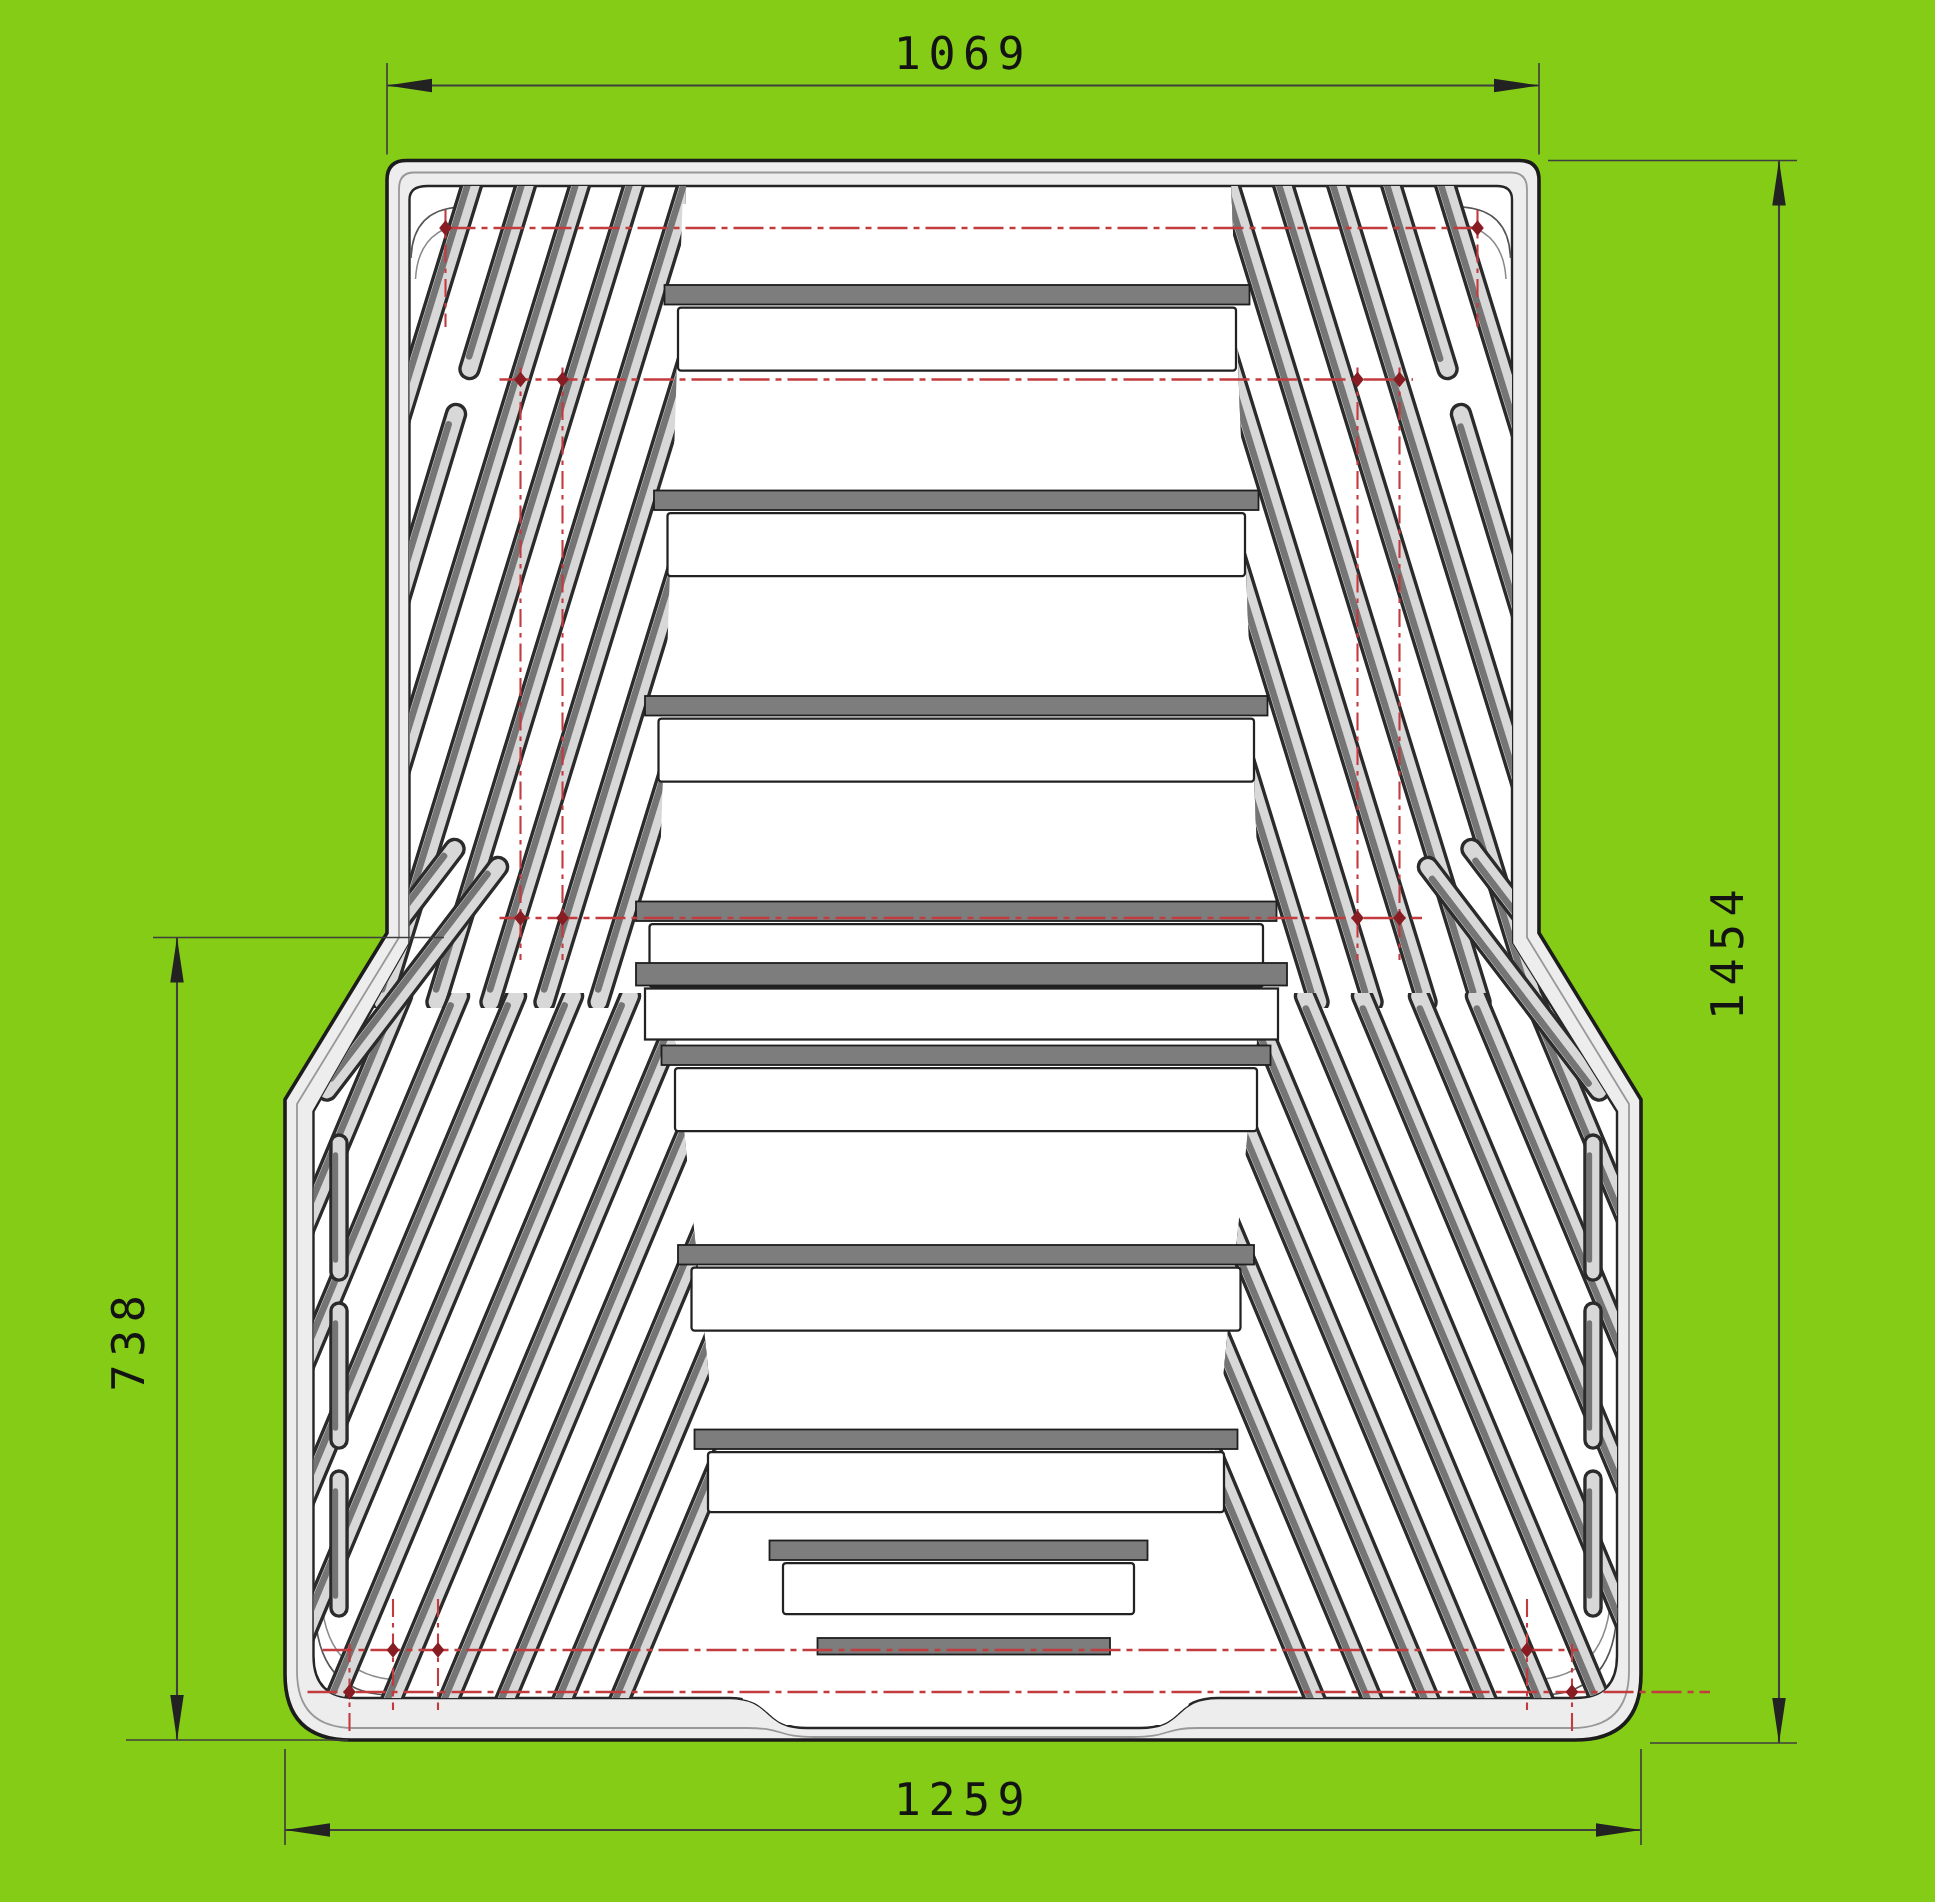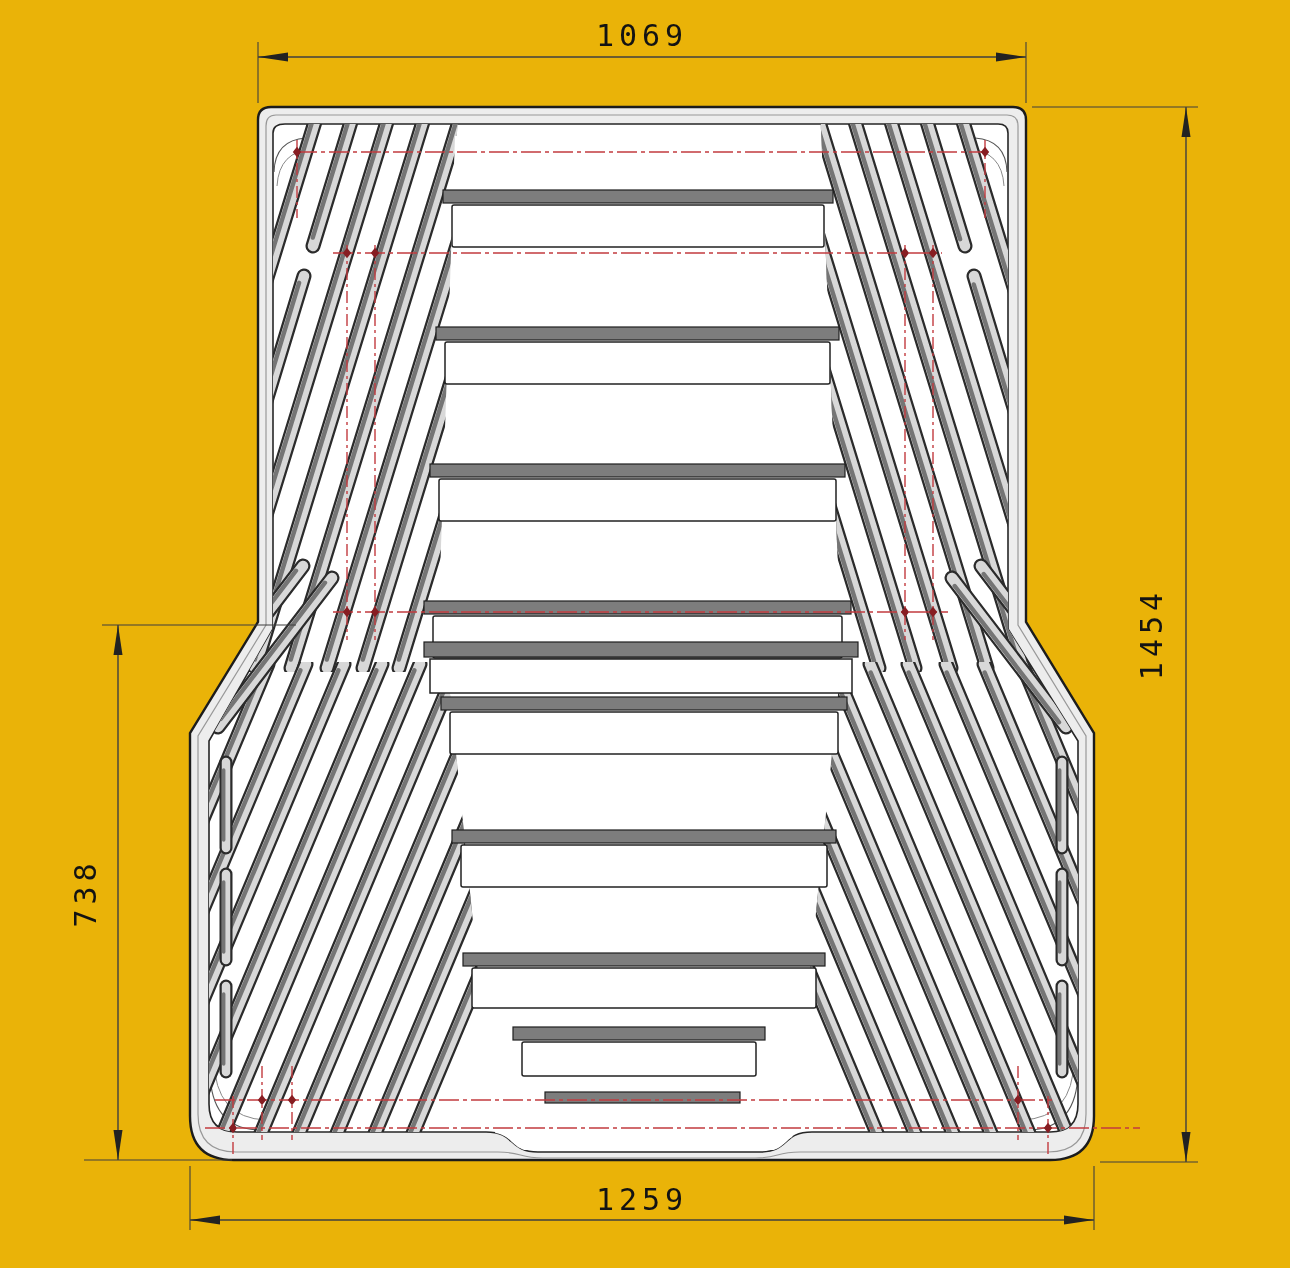--- a/index.html
+++ b/index.html
@@ -1,16 +1,16 @@
 <!DOCTYPE html>
 <html><head>
 <meta charset="utf-8">
 <style>
   html,body{margin:0;padding:0;background:#ffffff;}
-  .stage{position:relative;width:1290px;height:1268px;background:#eab308;overflow:hidden;}
+  .stage{position:relative;width:1290px;height:1268px;background:#84cc16;overflow:hidden;}
   svg{display:block;}
   .dimtext{
     font-family:"DejaVu Sans Mono","Liberation Mono",monospace;
     font-size:30px;
     letter-spacing:5px;
     fill:#131313;
     text-anchor:middle;
   }
 </style>
 </head>

